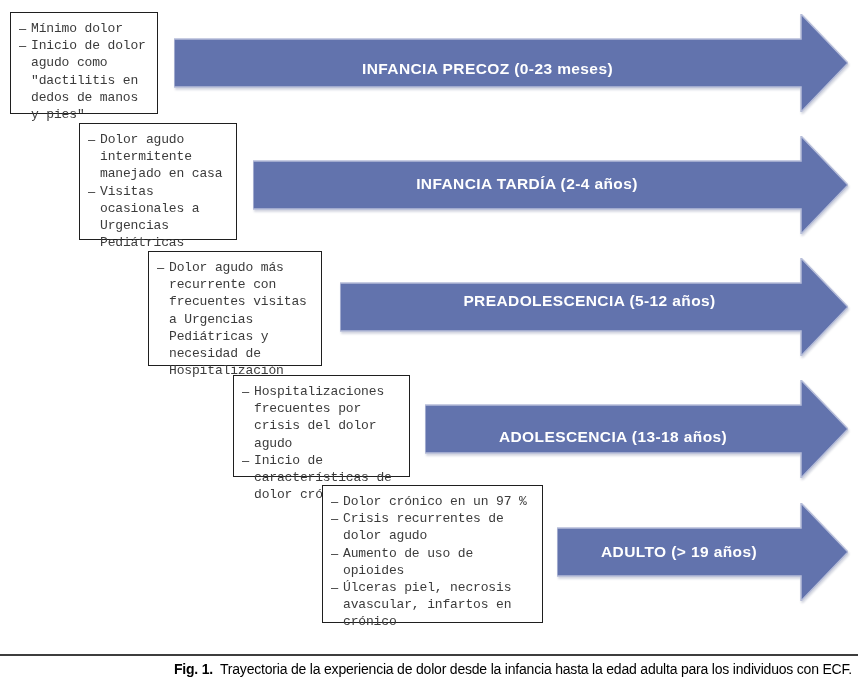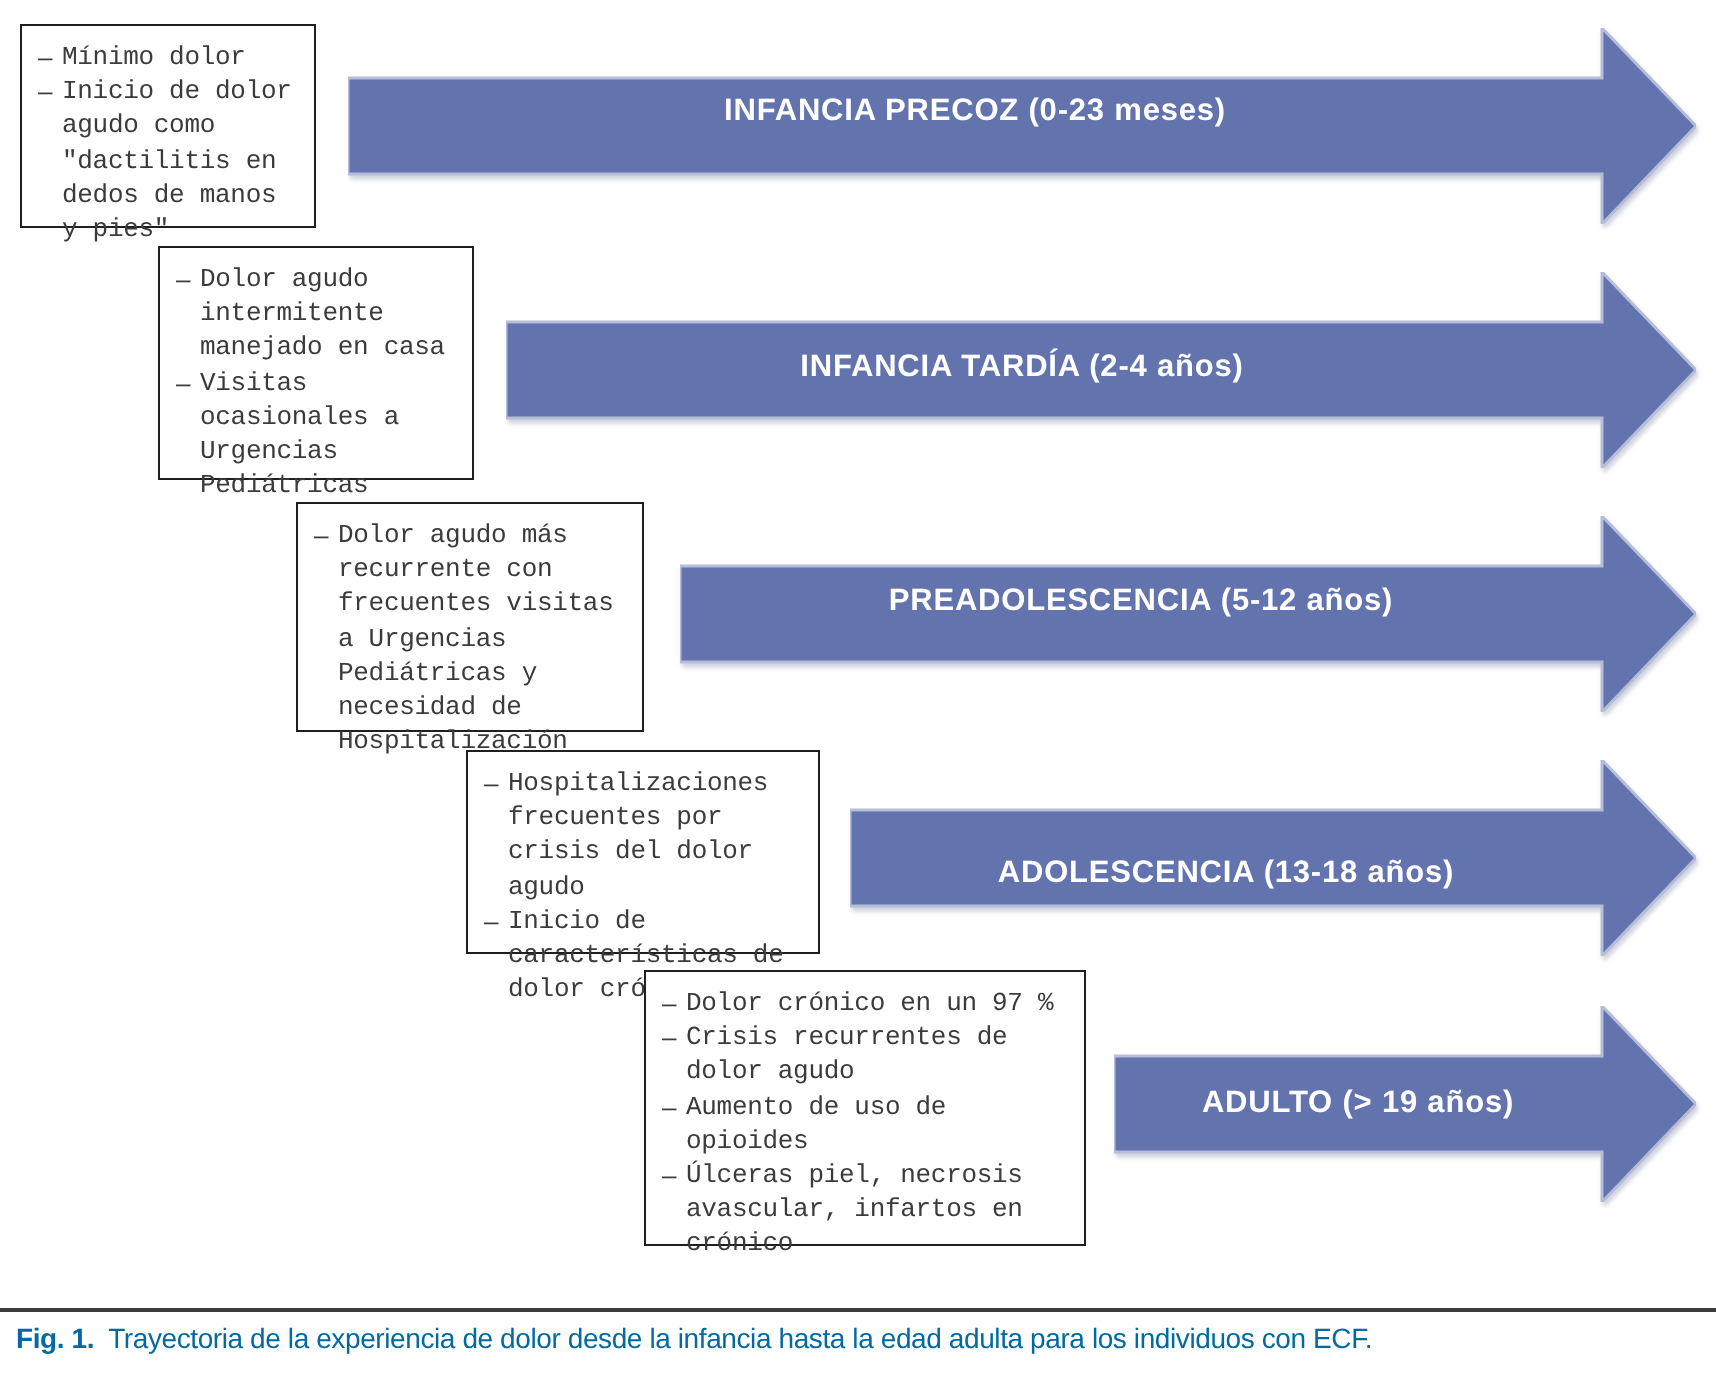--- a/index.html
+++ b/index.html
@@ -14,22 +14,22 @@
   .bullet{display:flex;}
   .bullet .dash{width:12px;flex:0 0 12px;}
   .bullet .btxt{flex:1;font-family:Liberation Mono, monospace;}
   .arrow-svg{position:absolute;filter:drop-shadow(1px 2px 1px rgba(120,130,160,0.35));}
   .arrow-label{
     position:absolute;display:flex;align-items:center;justify-content:center;
     color:#ffffff;font-weight:bold;font-size:15.5px;letter-spacing:0.4px;white-space:nowrap;
   }
   .caption-rule{position:absolute;left:0;top:654px;width:858px;height:2px;background:#3d3d3d;}
   .caption{
-    position:absolute;left:8px;top:661px;width:844px;color:#0369a1;
-    font-size:14px;letter-spacing:-0.2px;
+    position:absolute;left:8px;top:661px;width:844px;color:#000000;
+    font-size:14px;letter-spacing:-0.2px;text-align:right;
   }
   .caption .cap-label{font-weight:bold;margin-right:7px;}
 </style>
 </head>
 <body>
 
 <div id="canvas">
 
   <div class="note-box" style="left:10px;top:12px;width:148px;height:102px;">
     <div class="bullet">
@@ -37,47 +37,47 @@
       <span class="btxt">Mínimo dolor</span>
     </div>
     <div class="bullet">
       <span class="dash">–</span>
       <span class="btxt">Inicio de dolor agudo como "dactilitis en dedos de manos y pies"</span>
     </div>
   </div>
   <svg class="arrow-svg" style="left:174px;top:14px;" width="674" height="98" viewBox="0 0 674 98">
     <polygon points="0,25 627,25 627,0 674,49 627,98 627,73 0,73" fill="#6273ad" stroke="#b6bdd9" stroke-width="1.5"></polygon>
   </svg>
-  <div class="arrow-label" style="left:174px;top:26px;width:627px;height:60px;">INFANCIA PRECOZ (0-23 meses)</div>
+  <div class="arrow-label" style="left:174px;top:39px;width:627px;height:60px;">INFANCIA PRECOZ (0-23 meses)</div>
 
   <div class="note-box" style="left:79px;top:123px;width:158px;height:117px;">
     <div class="bullet">
       <span class="dash">–</span>
       <span class="btxt">Dolor agudo intermitente manejado en casa</span>
     </div>
     <div class="bullet">
       <span class="dash">–</span>
       <span class="btxt">Visitas ocasionales a Urgencias Pediátricas</span>
     </div>
   </div>
   <svg class="arrow-svg" style="left:253px;top:136px;" width="595" height="98" viewBox="0 0 595 98">
     <polygon points="0,25 548,25 548,0 595,49 548,98 548,73 0,73" fill="#6273ad" stroke="#b6bdd9" stroke-width="1.5"></polygon>
   </svg>
-  <div class="arrow-label" style="left:237px;top:161px;width:548px;height:46px;">INFANCIA TARDÍA (2-4 años)</div>
+  <div class="arrow-label" style="left:253px;top:161px;width:548px;height:46px;">INFANCIA TARDÍA (2-4 años)</div>
 
   <div class="note-box" style="left:148px;top:251px;width:174px;height:115px;">
     <div class="bullet">
       <span class="dash">–</span>
       <span class="btxt">Dolor agudo más recurrente con frecuentes visitas a Urgencias Pediátricas y necesidad de Hospitalización</span>
     </div>
   </div>
   <svg class="arrow-svg" style="left:340px;top:258px;" width="508" height="98" viewBox="0 0 508 98">
     <polygon points="0,25 461,25 461,0 508,49 461,98 461,73 0,73" fill="#6273ad" stroke="#b6bdd9" stroke-width="1.5"></polygon>
   </svg>
-  <div class="arrow-label" style="left:340px;top:283px;width:461px;height:36px;">PREADOLESCENCIA (5-12 años)</div>
+  <div class="arrow-label" style="left:340px;top:283px;width:461px;height:36px;padding-left:19px;">PREADOLESCENCIA (5-12 años)</div>
 
   <div class="note-box" style="left:233px;top:375px;width:177px;height:102px;">
     <div class="bullet">
       <span class="dash">–</span>
       <span class="btxt">Hospitalizaciones frecuentes por crisis del dolor agudo</span>
     </div>
     <div class="bullet">
       <span class="dash">–</span>
       <span class="btxt">Inicio de características de dolor crónico</span>
     </div>

